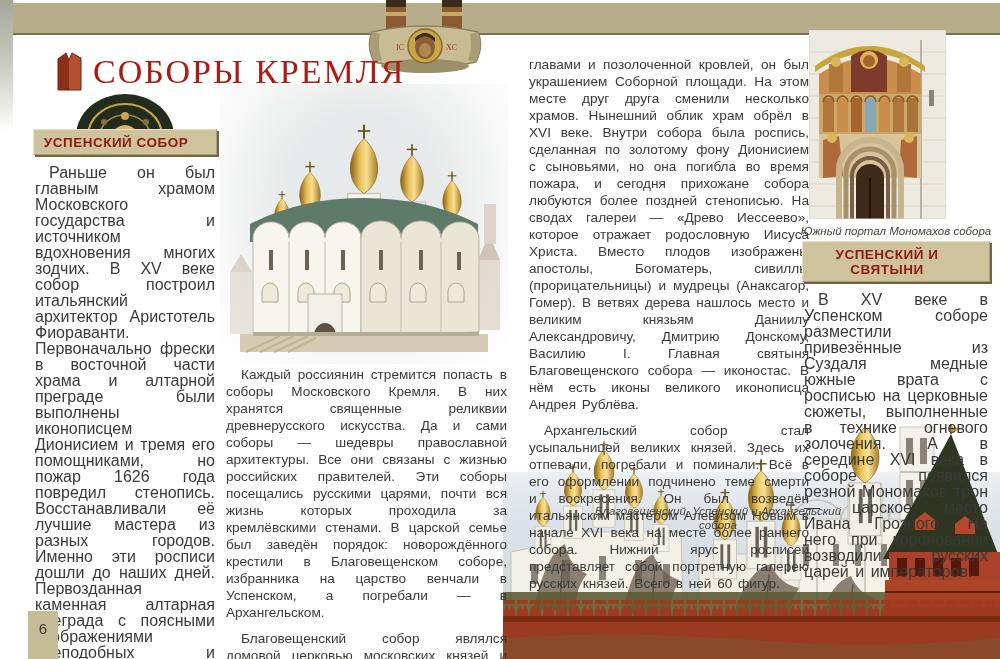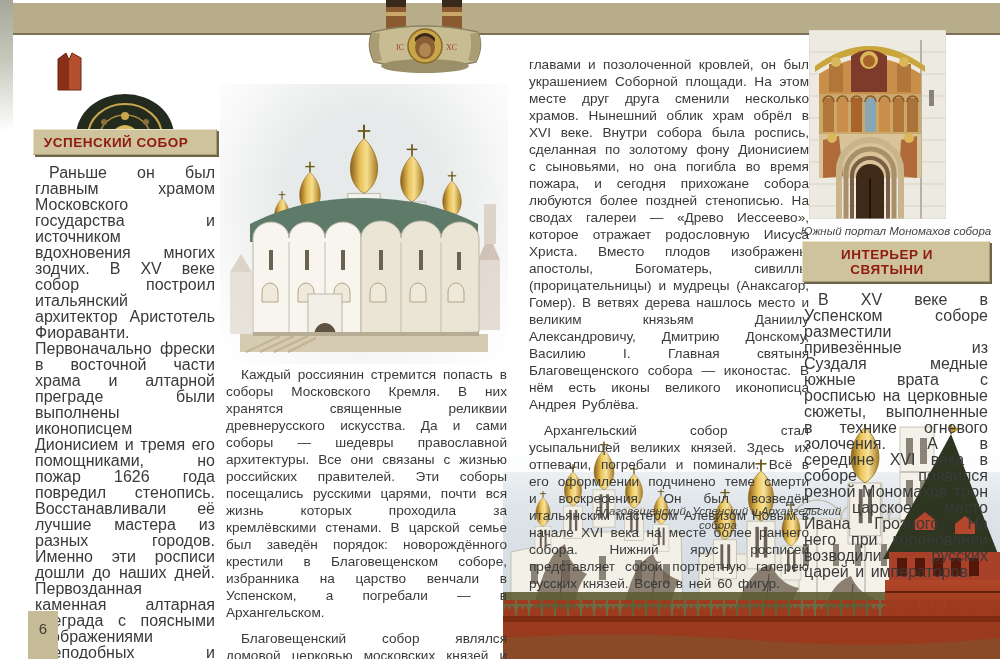--- a/index.html
+++ b/index.html
@@ -82,20 +82,21 @@
   <text x="30" y="50" font-size="8" fill="#a33a2a" font-family="Liberation Serif, serif">IC</text>
   <text x="80" y="50" font-size="8" fill="#a33a2a" font-family="Liberation Serif, serif">XC</text>
 </svg>
 
 <div class="abs title-row">
   <svg width="27" height="40" viewBox="0 0 27 40">
     <path d="M2,7 L10,1 L13,8 L13,38 L2,38 Z" fill="#8a3018"></path>
     <path d="M13,8 L16,1 L25,6 L25,38 L13,38 Z" fill="#b5502f"></path>
     <path d="M2,7 L10,1 L13,8 L16,1 L25,6 L25,38 L2,38 Z" fill="none" stroke="#6e2410" stroke-width="1"></path>
   </svg>
+  <h1 class="page-title">СОБОРЫ КРЕМЛЯ</h1>
 </div>
 
 <div class="abs sidebar-left">
   <svg class="arch-orn" width="102" height="44" viewBox="0 0 102 44">
     <path d="M2,44 A49,42 0 0 1 100,44 Z" fill="#232a1e"></path>
     <path d="M14,44 A37,32 0 0 1 88,44" fill="none" stroke="#c9a64b" stroke-width="2"></path>
     <path d="M26,44 A25,21 0 0 1 76,44" fill="none" stroke="#a8883c" stroke-width="1.5"></path>
     <path d="M38,40 Q51,26 64,40 L64,44 L38,44 Z" fill="#d9b75a"></path>
     <circle cx="51" cy="24" r="4" fill="#c9a64b"></circle>
     <circle cx="30" cy="30" r="3" fill="#8a703a"></circle>
@@ -271,21 +272,21 @@
     <path d="M37,189 L37,143 A24,24 0 0 1 85,143 L85,189" fill="none" stroke="#a8906a" stroke-width="5"></path>
     <path d="M43,189 L43,146 A18,18 0 0 1 79,146 L79,189" fill="none" stroke="#7a5f44" stroke-width="4"></path>
     <path d="M47,189 L47,148 A14,14 0 0 1 75,148 L75,189 Z" fill="#3f2a1a"></path>
     <line x1="61" y1="148" x2="61" y2="189" stroke="#1f140a" stroke-width="2"></line>
     <rect x="0" y="0" width="137" height="189" fill="none" stroke="#d8d4c8" stroke-width="1"></rect>
   </svg>
 </div>
 <div class="abs caption portal-cap">Южный портал Мономахов собора</div>
 
 <div class="abs sidebar-right">
-  <div class="head-box">ИНТЕРЬЕР И СВЯТЫНИ</div>
+  <div class="head-box">УСПЕНСКИЙ И СВЯТЫНИ</div>
   <p class="side-par">В XV веке в Успенском соборе разместили привезённые из Суздаля медные южные врата с росписью на церковные сюжеты, выполненные в технике огневого золочения. А в середине XVI века в соборе появился резной Мономахов трон — царское место Ивана Грозного. На него при короновании возводили русских царей и императоров.</p>
 </div>
 
 <div class="abs panorama">
   <svg width="497" height="235" viewBox="0 0 497 235">
     <defs>
       <linearGradient id="sky2" x1="0" y1="0" x2="0" y2="1">
         <stop offset="0" stop-color="#ffffff"></stop>
           <stop offset="0.35" stop-color="#dfe5ea"></stop>
           <stop offset="1" stop-color="#c8d2da"></stop>

